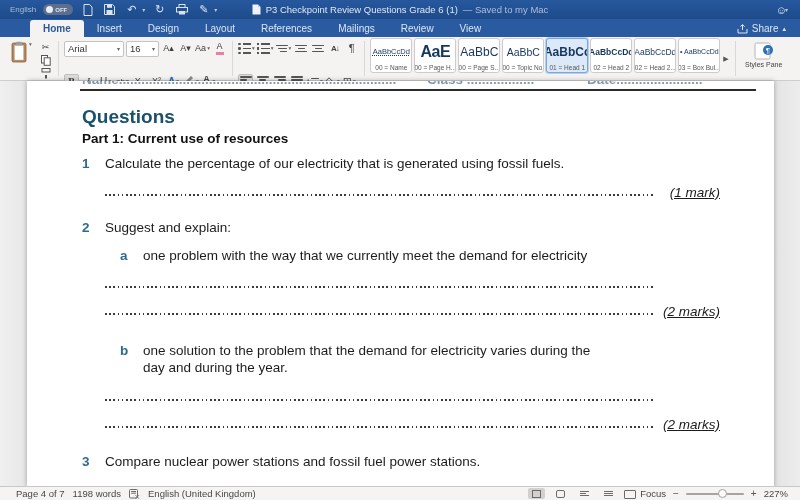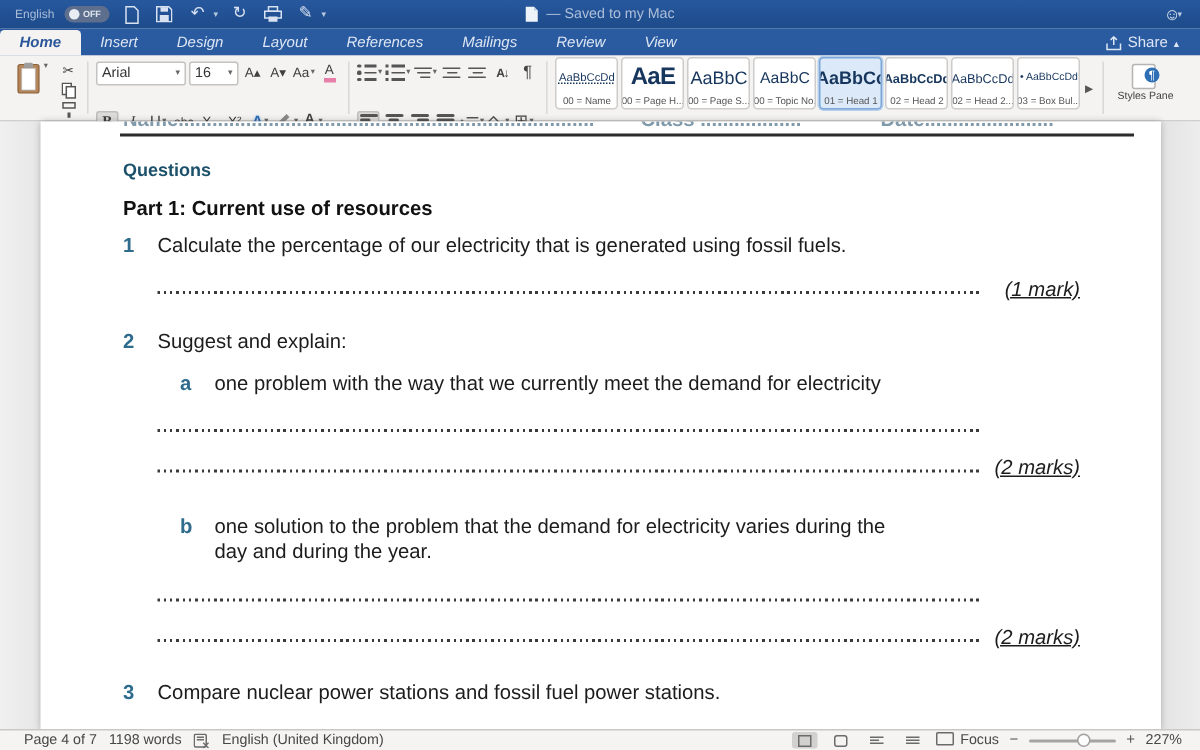--- a/index.html
+++ b/index.html
@@ -17,21 +17,21 @@
   .tb-caret{font-size:6px;color:#b9c9e0;margin-left:-4px;}
   .tb-title{position:absolute;left:0;right:0;top:0;height:19px;display:flex;align-items:center;justify-content:center;gap:5px;font-size:9.5px;pointer-events:none;}
   .tb-title .saved{color:#aebfda;}
   .tb-right{margin-left:auto;display:flex;align-items:center;gap:8px;padding-right:12px;z-index:2;}
   .searchbox{width:152px;height:13px;background:#17427c;border:1px solid #5a7cb0;border-radius:3px;display:flex;align-items:center;gap:3px;padding:0 5px;color:#9fb3d2;font-size:8.5px;}
   .smiley-wrap{display:flex;align-items:center;gap:2px;}
   .smiley{font-size:11px;color:#dfe7f3;}
 
   
   .tabbar{position:absolute;top:19px;left:0;right:0;height:18px;background:#2a5a9f;display:flex;align-items:flex-end;color:#dce6f4;font-size:10px;}
-  .tabs{display:flex;align-items:flex-start;font-style:italic;}
+  .tabs{display:flex;align-items:flex-start;margin-left:30px;}
   .tab{padding:3px 13px 3px;cursor:default;}
   .tab.active{background:#f4f3f2;color:#2b579a;font-weight:bold;border-radius:3px 3px 0 0;}
   .tab-share{margin-left:auto;display:flex;align-items:center;gap:4px;padding-right:14px;padding-bottom:3px;font-size:10px;}
   .share-caret{font-size:7px;}
 
   
   .ribbon{position:absolute;top:37px;left:0;right:0;height:44px;background:#f4f3f2;border-bottom:1px solid #cfcecd;display:flex;align-items:stretch;box-sizing:border-box;}
   .rgroup{display:flex;align-items:flex-start;padding:3px 4px 0;}
   .rdiv{width:1px;background:#d9d8d6;margin:4px 1px;}
   .rcols{display:flex;flex-direction:column;gap:16px;}
@@ -87,41 +87,41 @@
   .stylespane .splabel{font-size:7px;color:#444;text-align:center;line-height:1.15;}
 
   
   .docarea{position:absolute;top:81px;bottom:13px;left:0;right:0;background:linear-gradient(90deg,#f0f0f0,#e2e2e2 40px,#e2e2e2 calc(100% - 30px),#ededed);}
   .page{position:absolute;top:0;bottom:0;left:27px;right:26px;background:#ffffff;box-shadow:0 0 5px rgba(0,0,0,0.30);overflow:hidden;font-size:13.5px;color:#1c1c1c;}
   .hdrline{position:absolute;font-weight:bold;color:#8099ab;white-space:nowrap;overflow:hidden;top:-9px;height:17px;}
   .hdr-name{left:55px;width:350px;}
   .hdr-class{left:400px;width:130px;}
   .hdr-date{left:560px;width:145px;}
   .toprule{position:absolute;top:8px;left:53px;right:18px;height:1.5px;background:#2b2b2b;}
-  .doc-heading{position:absolute;top:25px;left:55px;font-size:12px;font-weight:bold;color:#1b516b;text-align:right;}
+  .doc-heading{position:absolute;top:25px;left:55px;font-size:19px;font-weight:bold;color:#1b516b;text-align:right;}
   .part-heading{position:absolute;top:50px;left:55px;font-size:13.5px;font-weight:bold;color:#111;}
   .qrow{position:absolute;left:55px;display:flex;}
   .qnum{width:23px;font-weight:bold;color:#2e6b8d;flex:none;}
   .subrow{position:absolute;left:93px;display:flex;}
   .qtext{color:#1c1c1c;}
   .wrap470{width:472px;line-height:1.25;}
   .ansrow{position:absolute;left:78px;width:615px;height:18px;display:flex;align-items:flex-end;text-decoration:underline;}
   .dots{width:550px;height:2px;margin-bottom:3px;background:repeating-linear-gradient(90deg,#3a3a3a 0 1.6px,transparent 1.6px 4.2px);}
   .marks{flex:1;text-align:right;font-style:italic;color:#1c1c1c;line-height:1;}
 
   
   .statusbar{position:absolute;left:0;right:0;bottom:0;height:13px;background:#f5f4f3;border-top:1px solid #c9c8c7;display:flex;align-items:center;font-size:9.5px;color:#474747;}
   .sb-left{display:flex;align-items:center;gap:8px;padding-left:16px;}
   .sb-right{margin-left:auto;display:flex;align-items:center;gap:7px;padding-right:12px;}
   .viewbtn{width:17px;height:11px;display:flex;align-items:center;justify-content:center;border-radius:2px;}
   .viewbtn.sel{background:#d2d1d0;}
   .vicon{width:9px;height:8px;border:1px solid #6b6b6b;box-sizing:border-box;}
   .vicon.lines{border:none;display:flex;flex-direction:column;gap:1px;justify-content:center;}
   .vicon.lines i{height:1px;background:#6b6b6b;display:block;}
-  .focuswrap{display:flex;align-items:flex-start;gap:4px;}
+  .focuswrap{display:flex;align-items:flex-end;gap:4px;}
   .focus-ic{width:10px;height:7px;border:1px solid #6b6b6b;border-radius:1px;}
   .zoomtrack{position:relative;width:58px;height:2px;background:#a5a4a3;border-radius:1px;}
   .zoomknob{position:absolute;top:-4px;left:55%;width:9px;height:9px;border-radius:50%;background:#fcfcfc;border:1px solid #a0a0a0;box-sizing:border-box;}
   .zoomsign{font-size:10px;color:#555;}
   .sb-book{display:flex;align-items:center;}
 </style>
 </head>
 <body>
 
 <div class="window">
@@ -156,20 +156,21 @@
           </svg>
       </span>
       <span class="tb-ic">✎</span>
       <span class="tb-caret">▾</span>
     </div>
     <div class="tb-title">
       <svg width="9" height="11" viewBox="0 0 9 11">
           <path d="M0.5 0.5h5.5L8.5 3v7.5h-8z" fill="#eef3fa"></path>
           <path d="M6 0.5L8.5 3H6z" fill="#b9c9e0"></path>
         </svg>
+      <span>P3 Checkpoint Review Questions Grade 6 (1)</span>
       <span class="saved">— Saved to my Mac</span>
     </div>
     <div class="tb-right">
       <span class="smiley-wrap">
         <span class="smiley">☺</span>
         <span class="tb-caret">▾</span>
       </span>
     </div>
   </div>
 

